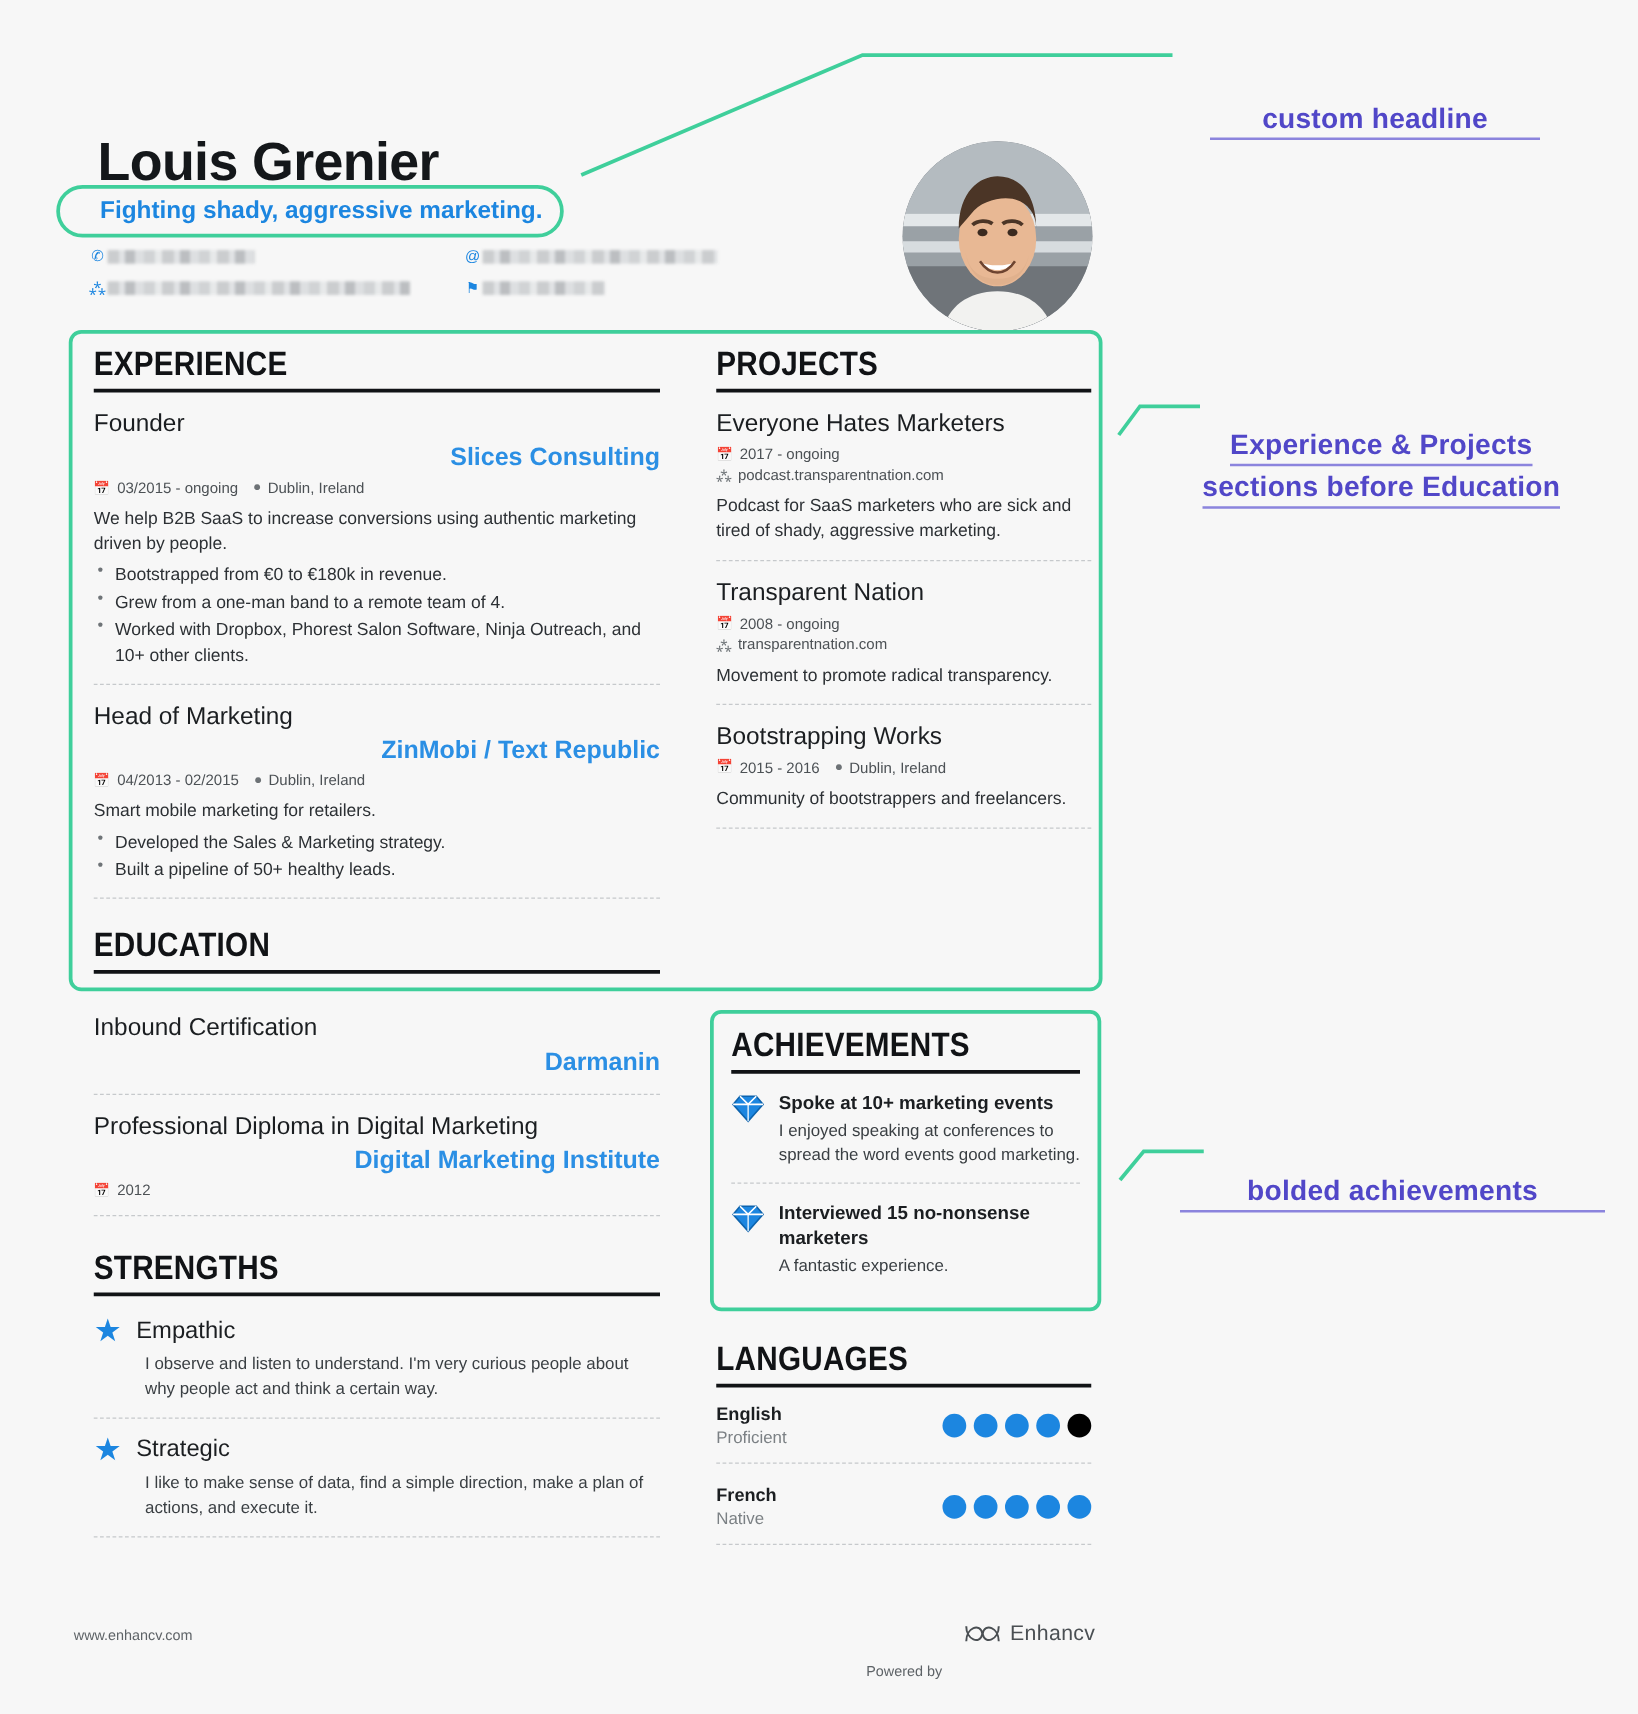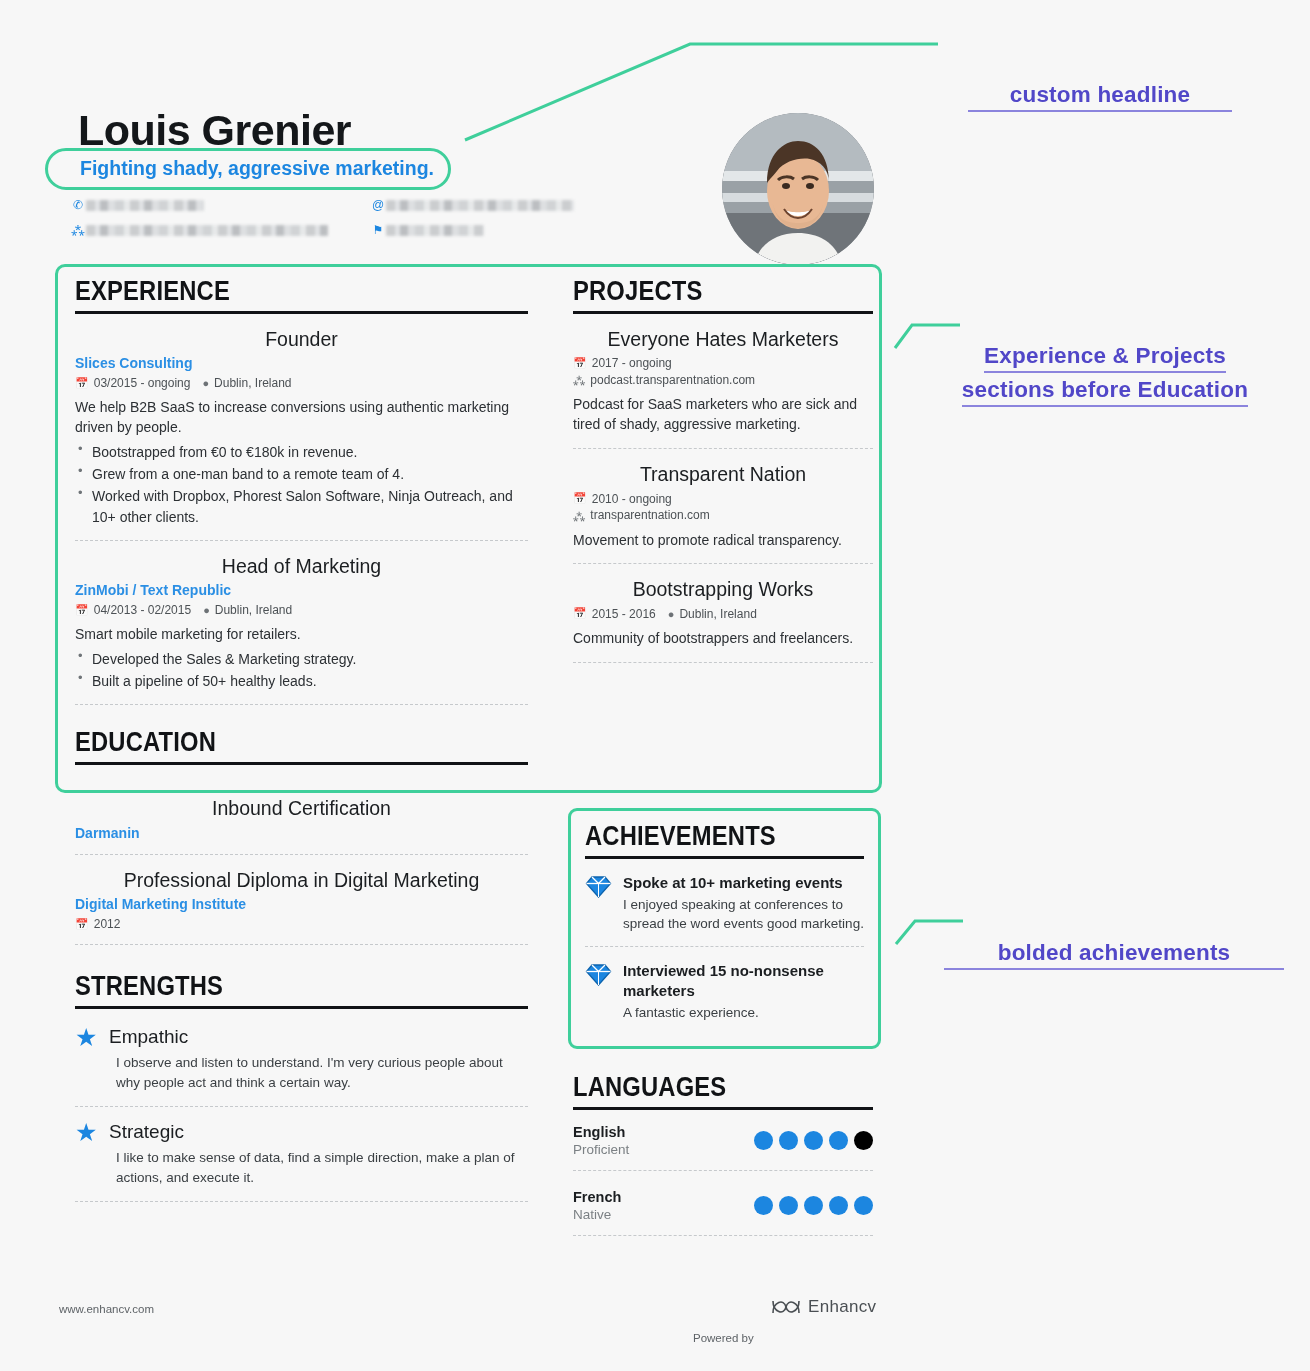--- a/index.html
+++ b/index.html
@@ -55,22 +55,22 @@
   .sec-h {
     font-size: 27px; font-weight: bold; color: #111316;
     letter-spacing: 0.2px; transform: scaleX(0.88); transform-origin: left center;
     white-space: nowrap;
   }
   .sec-rule { border-bottom: 3.5px solid #111316; margin-top: 4px; }
   .sec-block { margin-bottom: 16px; }
 
   .entry { padding: 14px 0 13px 0; border-bottom: 1px dashed #c6c9cc; }
   .entry:last-child { border-bottom: 1px dashed #c6c9cc; }
-  .e-title { font-size: 19.5px; color: #1b1e21; line-height: 1.2; text-align: center; }
-  .e-org { font-size: 14px; font-weight: bold; color: #2b8fe4; margin-top: 4px; }
+  .e-title { font-size: 19.5px; color: #1b1e21; line-height: 1.2; }
+  .e-org { font-size: 20px; font-weight: bold; color: #2b8fe4; margin-top: 4px; text-align: right; }
   .e-meta { display: flex; flex-wrap: wrap; align-items: center; margin-top: 5px; font-size: 12px; color: #4c5155; }
   .e-meta .mi { display: flex; align-items: center; margin-right: 12px; }
   .e-meta .ico { margin-right: 5px; color: #6d7276; font-size: 11px; }
   .e-desc { font-size: 14px; color: #2c3034; line-height: 1.42; margin-top: 8px; }
   ul.bl { list-style: none; margin-top: 4px; }
   ul.bl li { position: relative; padding-left: 17px; font-size: 14px; color: #2c3034; line-height: 1.44; margin-top: 2px; }
   ul.bl li:before { content: "•"; position: absolute; left: 3px; top: -2px; color: #6f7478; font-size: 13px; }
 
   
   .str { padding: 13px 0 14px 0; border-bottom: 1px dashed #c6c9cc; }
@@ -284,21 +284,21 @@
           </span>
         </div>
         <div class="e-desc">Podcast for SaaS marketers who are sick and tired of shady, aggressive marketing.</div>
       </div>
 
       <div class="entry">
         <div class="e-title">Transparent Nation</div>
         <div class="e-meta" style="display:block">
           <span class="mi">
             <span class="ico">📅</span>
-            <span>2010 - ongoing</span>
+            <span>2008 - ongoing</span>
           </span>
           <span class="mi" style="margin-top:2px">
             <span class="ico">⁂</span>
             <span>transparentnation.com</span>
           </span>
         </div>
         <div class="e-desc">Movement to promote radical transparency.</div>
       </div>
 
       <div class="entry">

